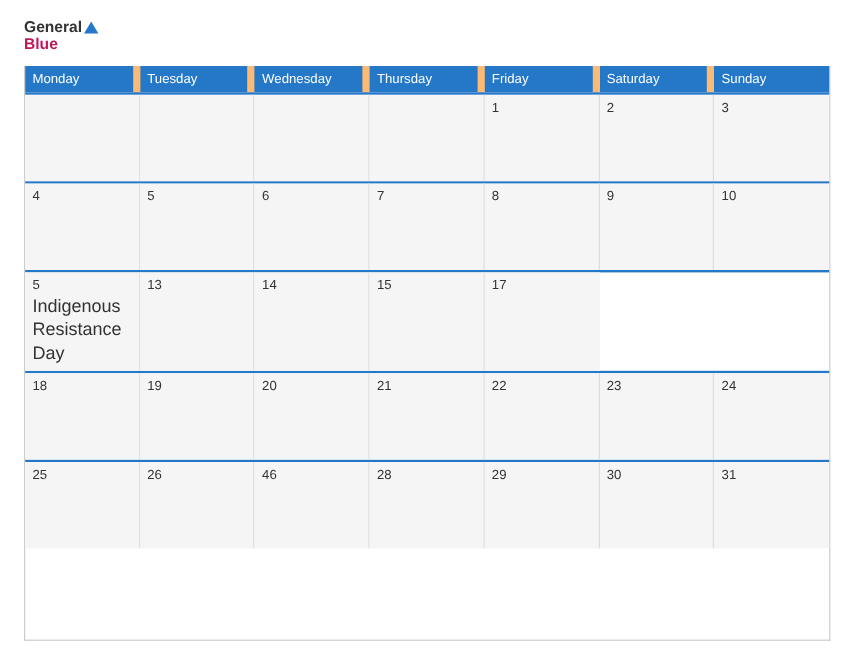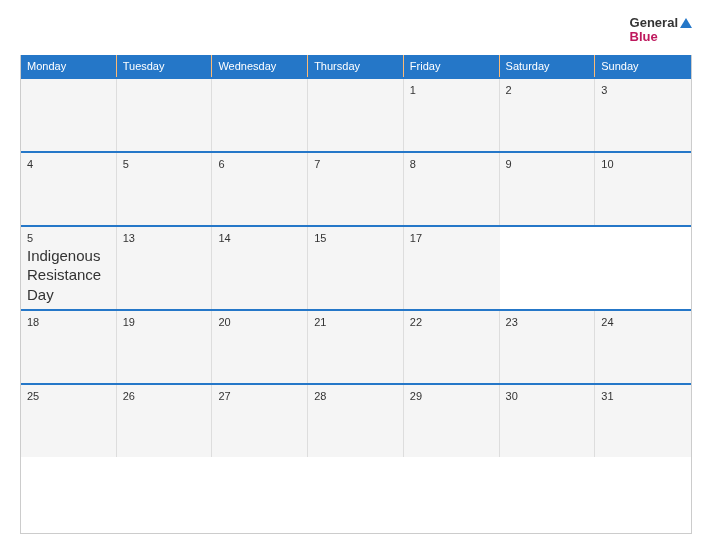--- a/index.html
+++ b/index.html
@@ -9,21 +9,20 @@
       background: #fff;
       font-family: Arial, sans-serif;
       overflow: hidden;
     }
     .page {
       width: 712px;
       height: 550px;
       padding: 16px 20px 16px 20px;
       display: flex;
       flex-direction: column;
-      align-items: flex-end;
     }
     .header {
       display: flex;
       align-items: center;
       justify-content: space-between;
       margin-bottom: 10px;
     }
     .logo {
       display: flex;
       align-items: center;
@@ -47,21 +46,21 @@
     }
     .day-headers {
       display: grid;
       grid-template-columns: repeat(7, 1fr);
       background: #2577c8;
     }
     .day-header {
       color: #fff;
       font-size: 11px;
       padding: 5px 6px;
-      border-right: 1px solid #fdba74;
+      border-right: 6px solid #fdba74;
     }
     .day-header:last-child {
       border-right: none;
     }
     .weeks {
       display: flex;
       flex-direction: column;
       flex: 1;
     }
     .week-row {
@@ -207,21 +206,21 @@
           </div>
         </div>
         <div class="week-row">
           <div class="day-cell">
             <span class="day-number">25</span>
           </div>
           <div class="day-cell">
             <span class="day-number">26</span>
           </div>
           <div class="day-cell">
-            <span class="day-number">27</span>
+            <span class="day-number">46</span>
           </div>
           <div class="day-cell">
             <span class="day-number">28</span>
           </div>
           <div class="day-cell">
             <span class="day-number">29</span>
           </div>
           <div class="day-cell">
             <span class="day-number">30</span>
           </div>

